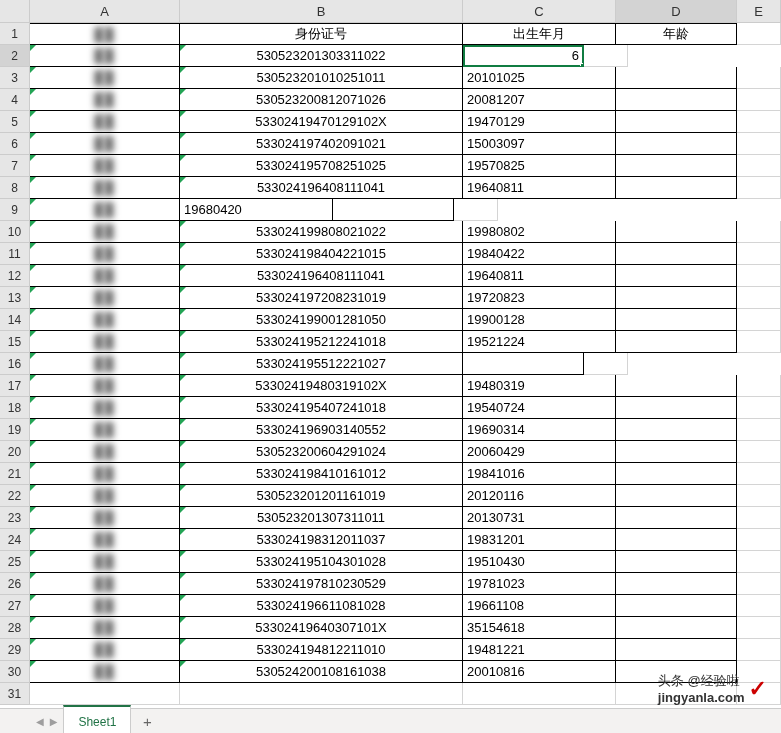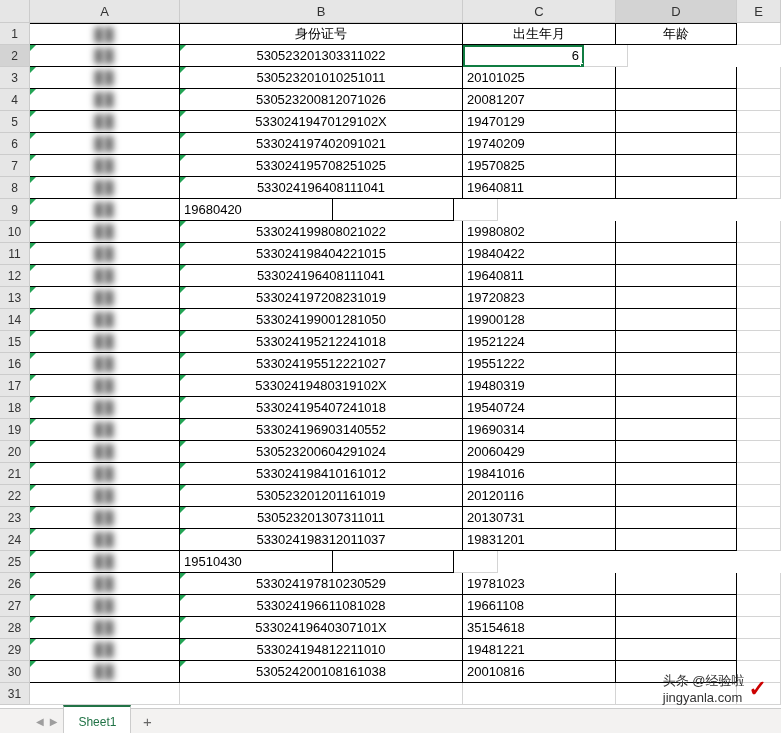--- a/index.html
+++ b/index.html
@@ -27,21 +27,21 @@
 .cC { width:153px; }
 .cD { width:121px; }
 .cE { width:44px; }
 .tabs { position:absolute; left:0; bottom:0; height:25px; width:781px; background:#f3f2f1; display:flex; align-items:center; border-top:1px solid #ccc; }
 .tab-lead { width:30px; }
 .tab-arrows { display:flex; gap:6px; padding:0 6px; color:#9e9e9e; font-size:10px; }
 .tab-item { padding:0 14px; height:33px; display:flex; align-items:center; font-size:12px; color:#217346; background:#fff; border-top:2px solid #217346; border-right:1px solid #ccc; border-left:1px solid #ccc; }
 .tab-add { width:24px; height:24px; display:flex; align-items:center; justify-content:center; color:#666; font-size:15px; margin-left:4px; }
 .watermark { position:absolute; right:14px; bottom:28px; font-size:13px; color:#555; display:flex; align-items:center; gap:2px; z-index:5; }
 .watermark .a { color:#333; font-weight:500; }
-.watermark .b { color:#333; font-weight:400; }
+.watermark .b { color:#333; font-weight:700; }
 .watermark .check { color:#c00; font-size:22px; font-weight:bold; margin-left:2px; line-height:1; }
 .active-fill { position:absolute; right:-3px; bottom:-3px; width:6px; height:6px; background:#107c41; border:1px solid #fff; }
 </style>
 </head>
 <body>
 
 <div class="sheet">
   <div class="corner"></div>
   <div class="col-headers" id="colheaders">
       <div class="ch cA" style="width: 150px;">A</div>
@@ -126,21 +126,21 @@
         <div class="cell cB bordered center greentri">53302419470129102X</div>
         <div class="cell cC bordered">19470129</div>
         <div class="cell cD bordered"></div>
         <div class="cell cE"></div>
       </div>
       <div class="row">
         <div class="cell cA bordered center greentri">
           <span class="blur">██</span>
         </div>
         <div class="cell cB bordered center greentri">533024197402091021</div>
-        <div class="cell cC bordered">19740209</div>
+        <div class="cell cC bordered">15003097</div>
         <div class="cell cD bordered"></div>
         <div class="cell cE"></div>
       </div>
       <div class="row">
         <div class="cell cA bordered center greentri">
           <span class="blur">██</span>
         </div>
         <div class="cell cB bordered center greentri">533024195708251025</div>
         <div class="cell cC bordered">19570825</div>
         <div class="cell cD bordered"></div>
@@ -215,21 +215,20 @@
         <div class="cell cB bordered center greentri">533024195212241018</div>
         <div class="cell cC bordered">19521224</div>
         <div class="cell cD bordered"></div>
         <div class="cell cE"></div>
       </div>
       <div class="row">
         <div class="cell cA bordered center greentri">
           <span class="blur">██</span>
         </div>
         <div class="cell cB bordered center greentri">533024195512221027</div>
-        <div class="cell cC bordered">19551222</div>
         <div class="cell cD bordered"></div>
         <div class="cell cE"></div>
       </div>
       <div class="row">
         <div class="cell cA bordered center greentri">
           <span class="blur">██</span>
         </div>
         <div class="cell cB bordered center greentri">53302419480319102X</div>
         <div class="cell cC bordered">19480319</div>
         <div class="cell cD bordered"></div>
@@ -295,20 +294,21 @@
         </div>
         <div class="cell cB bordered center greentri">533024198312011037</div>
         <div class="cell cC bordered">19831201</div>
         <div class="cell cD bordered"></div>
         <div class="cell cE"></div>
       </div>
       <div class="row">
         <div class="cell cA bordered center greentri">
           <span class="blur">██</span>
         </div>
+        <div class="cell cB bordered center greentri">533024195104301028</div>
         <div class="cell cC bordered">19510430</div>
         <div class="cell cD bordered"></div>
         <div class="cell cE"></div>
       </div>
       <div class="row">
         <div class="cell cA bordered center greentri">
           <span class="blur">██</span>
         </div>
         <div class="cell cB bordered center greentri">533024197810230529</div>
         <div class="cell cC bordered">19781023</div>

